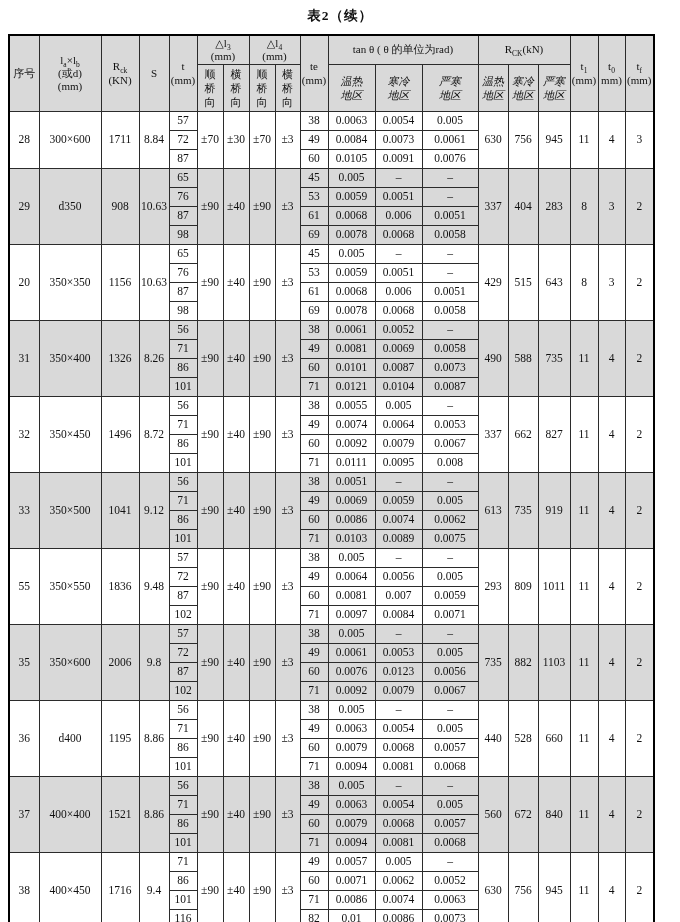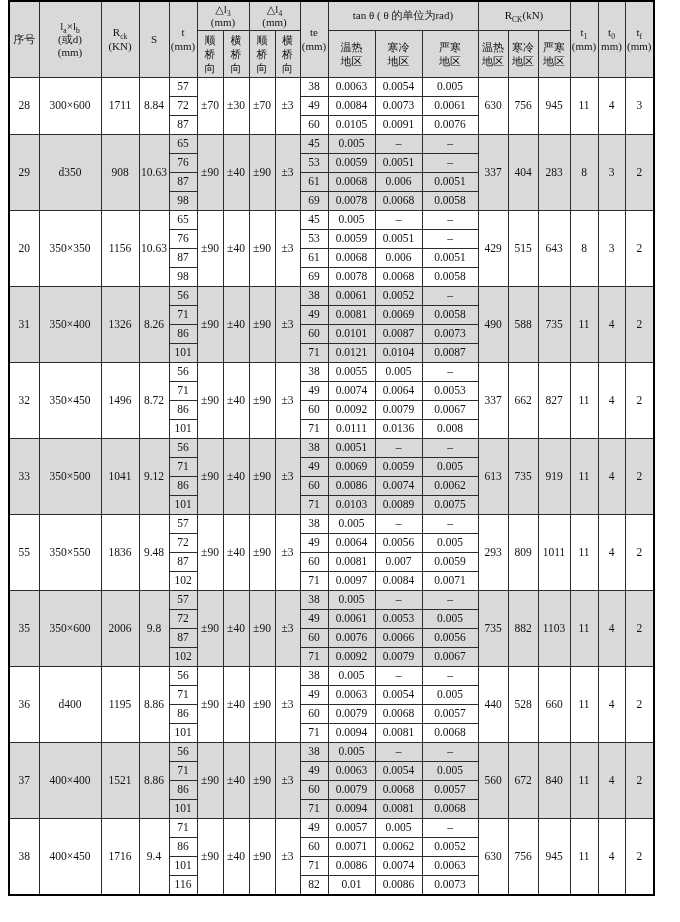--- a/index.html
+++ b/index.html
@@ -52,26 +52,28 @@
     width: 1.05em;
     word-break: break-all;
     line-height: 1.3;
     text-align: center;
   }
   .wrap2 {
     display: inline-block;
     width: 2.15em;
     word-break: break-all;
     line-height: 1.3;
+    font-style: italic;
   }
 </style>
 </head>
 <body>
 
 <div class="page">
+  <div class="title">表2（续）</div>
 
   <table class="main">
     <colgroup>
       <col style="width:30px">
         <col style="width:62px">
         <col style="width:38px">
         <col style="width:30px">
       <col style="width:28px">
         <col style="width:26px">
         <col style="width:26px">
@@ -341,21 +343,21 @@
           <td>86</td>
           <td>60</td>
           <td>0.0092</td>
           <td>0.0079</td>
           <td>0.0067</td>
         </tr>
         <tr>
           <td>101</td>
           <td>71</td>
           <td>0.0111</td>
-          <td>0.0136</td>
+          <td>0.0095</td>
           <td>0.008</td>
         </tr>
         <tr class="shaded">
           <td rowspan="4">33</td>
           <td rowspan="4">350×500</td>
           <td rowspan="4">1041</td>
           <td rowspan="4">9.12</td>
           <td>56</td>
           <td rowspan="4">±90</td>
           <td rowspan="4">±40</td>
@@ -460,21 +462,21 @@
           <td>72</td>
           <td>49</td>
           <td>0.0061</td>
           <td>0.0053</td>
           <td>0.005</td>
         </tr>
         <tr class="shaded">
           <td>87</td>
           <td>60</td>
           <td>0.0076</td>
-          <td>0.0066</td>
+          <td>0.0123</td>
           <td>0.0056</td>
         </tr>
         <tr class="shaded">
           <td>102</td>
           <td>71</td>
           <td>0.0092</td>
           <td>0.0079</td>
           <td>0.0067</td>
         </tr>
         <tr>

